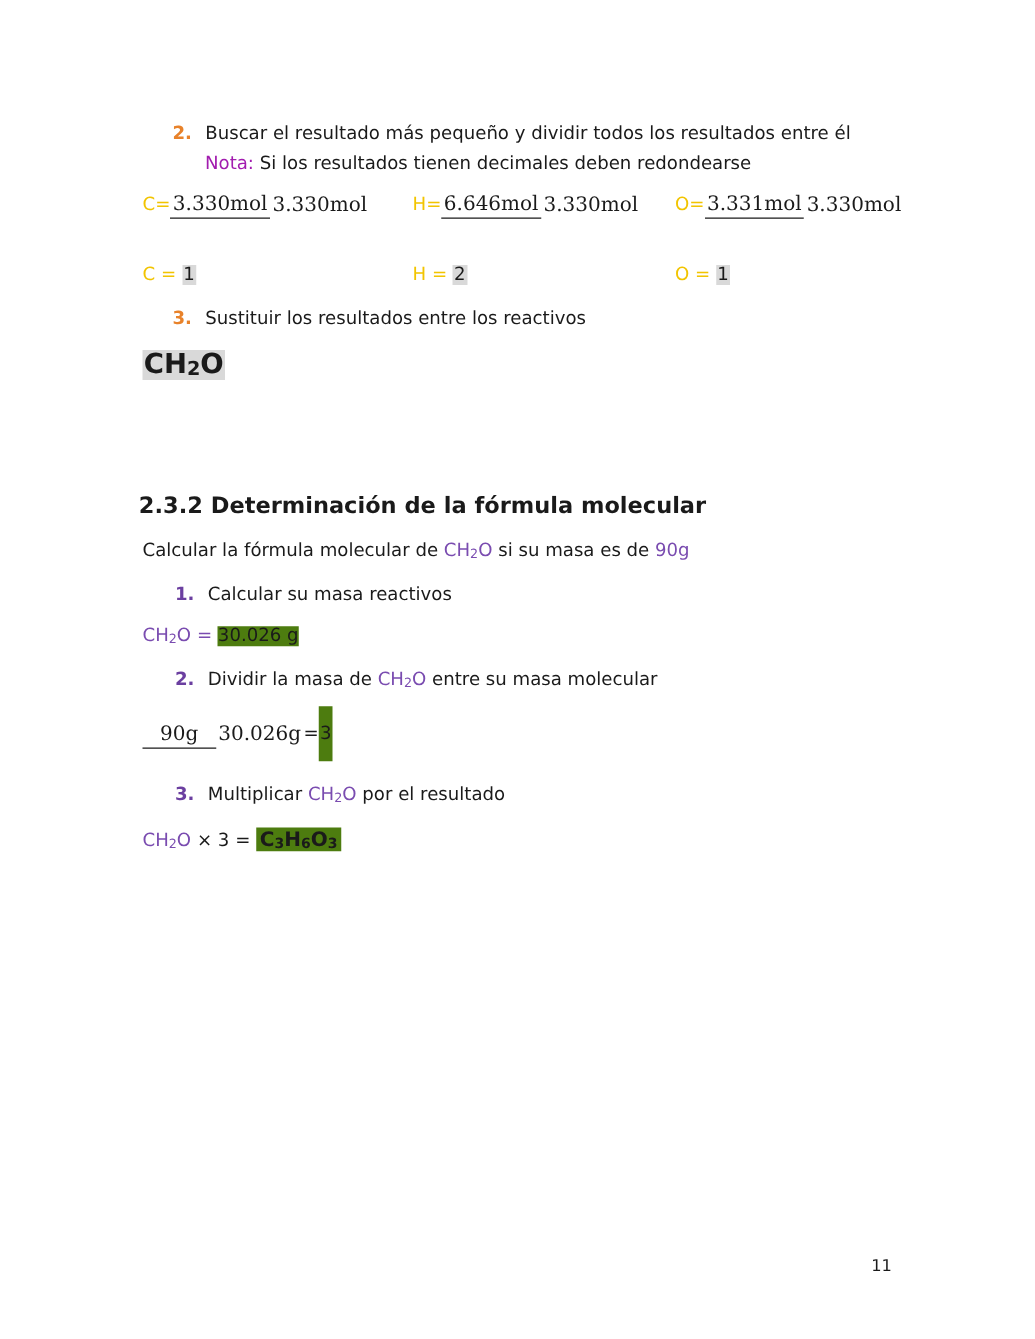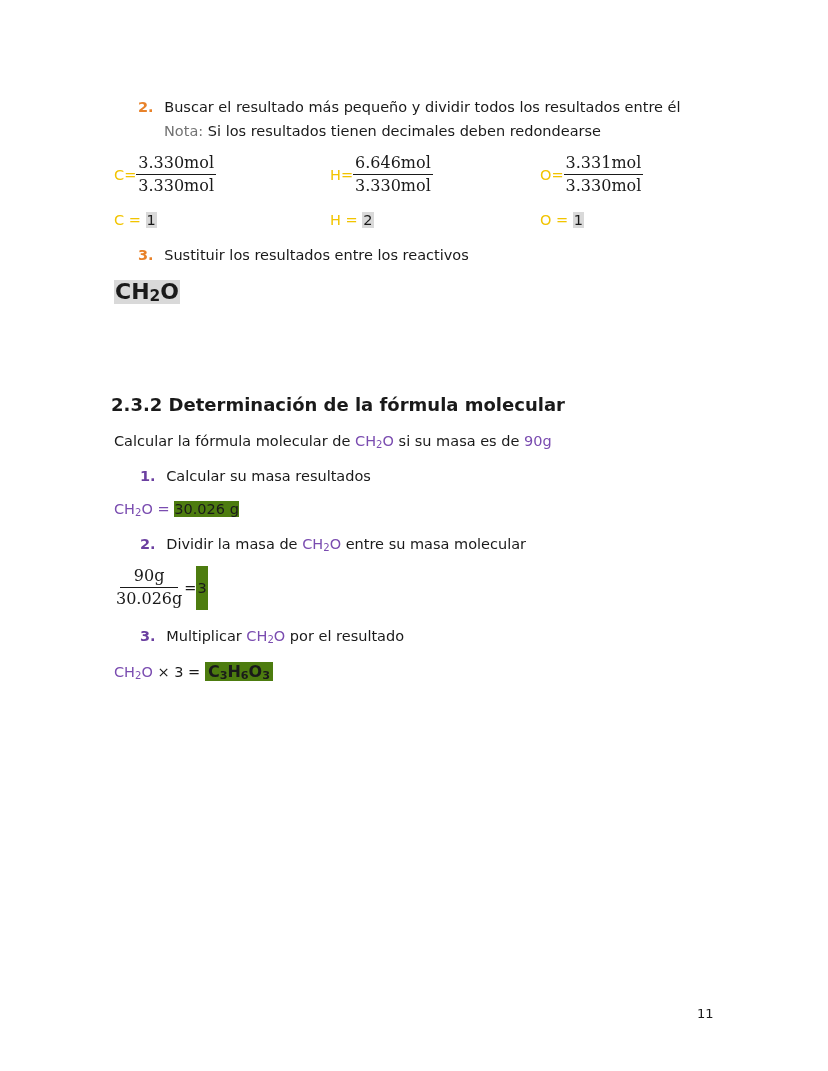--- a/index.html
+++ b/index.html
@@ -2,26 +2,26 @@
 <html><head>
 <meta charset="utf-8">
 <style>
   html, body { margin:0; padding:0; background:#ffffff; }
   body { width:828px; height:1071px; position:relative; overflow:hidden;
          font-family:"DejaVu Sans","Liberation Sans",sans-serif; color:#1a1a1a; }
   .abs { position:absolute; }
   .txt { font-size:14.5px; line-height:20px; white-space:nowrap; }
   .num-orange { color:#e8822a; font-weight:bold; }
   .num-purple { color:#6b3fa0; font-weight:bold; }
-  .nota { color:#737373; }
+  .nota { color:#a21caf; }
   .yellow { color:#f2c400; }
   .purple { color:#7a4cb0; }
   .grey-hl { background:#d9d9d9; padding:0 1px; }
   .cyan-hl { background:#4d7c0f; }
-  .frac { display:inline-flex; flex-direction:column; align-items:center; vertical-align:middle;
+  .frac { display:inline-flex; flex-direction:row; align-items:center; vertical-align:middle;
           font-family:"DejaVu Serif","Liberation Serif",serif; font-size:16px; line-height:22px; }
   .frac .num { border-bottom:1.5px solid #1a1a1a; padding:0 2px; }
   .frac .den { padding:0 2px; }
   .eq-row { display:flex; align-items:center; }
   .heading { font-weight:bold; font-size:18px; }
   .formula-big { font-weight:bold; font-size:22px; }
   sub { font-size:0.7em; vertical-align:-0.15em; line-height:0; }
 </style>
 </head>
 <body>
@@ -79,21 +79,21 @@
 </div>
 
 <div class="abs heading" style="left:0; width:676px; text-align:center; top:394px;">2.3.2 Determinación de la fórmula molecular</div>
 
 <div class="abs txt" style="left:114px; top:431px;">
   <span>Calcular la fórmula molecular de </span><span class="purple"><span>CH</span><sub>2</sub><span>O</span></span><span> si su masa es de </span><span class="purple">90g</span>
 </div>
 
 <div class="abs txt" style="left:140px; top:466px;">
   <span class="num-purple">1.</span>
-  <span style="margin-left:6px;">Calcular su masa resultados</span>
+  <span style="margin-left:6px;">Calcular su masa reactivos</span>
 </div>
 
 <div class="abs txt" style="left:114px; top:499px;">
   <span class="purple"><span>CH</span><sub>2</sub><span>O</span><span> = </span></span><span class="cyan-hl">30.026 g</span>
 </div>
 
 <div class="abs txt" style="left:140px; top:534px;">
   <span class="num-purple">2.</span>
   <span style="margin-left:6px;"><span>Dividir la masa de </span><span class="purple"><span>CH</span><sub>2</sub><span>O</span></span><span> entre su masa molecular</span></span>
 </div>

